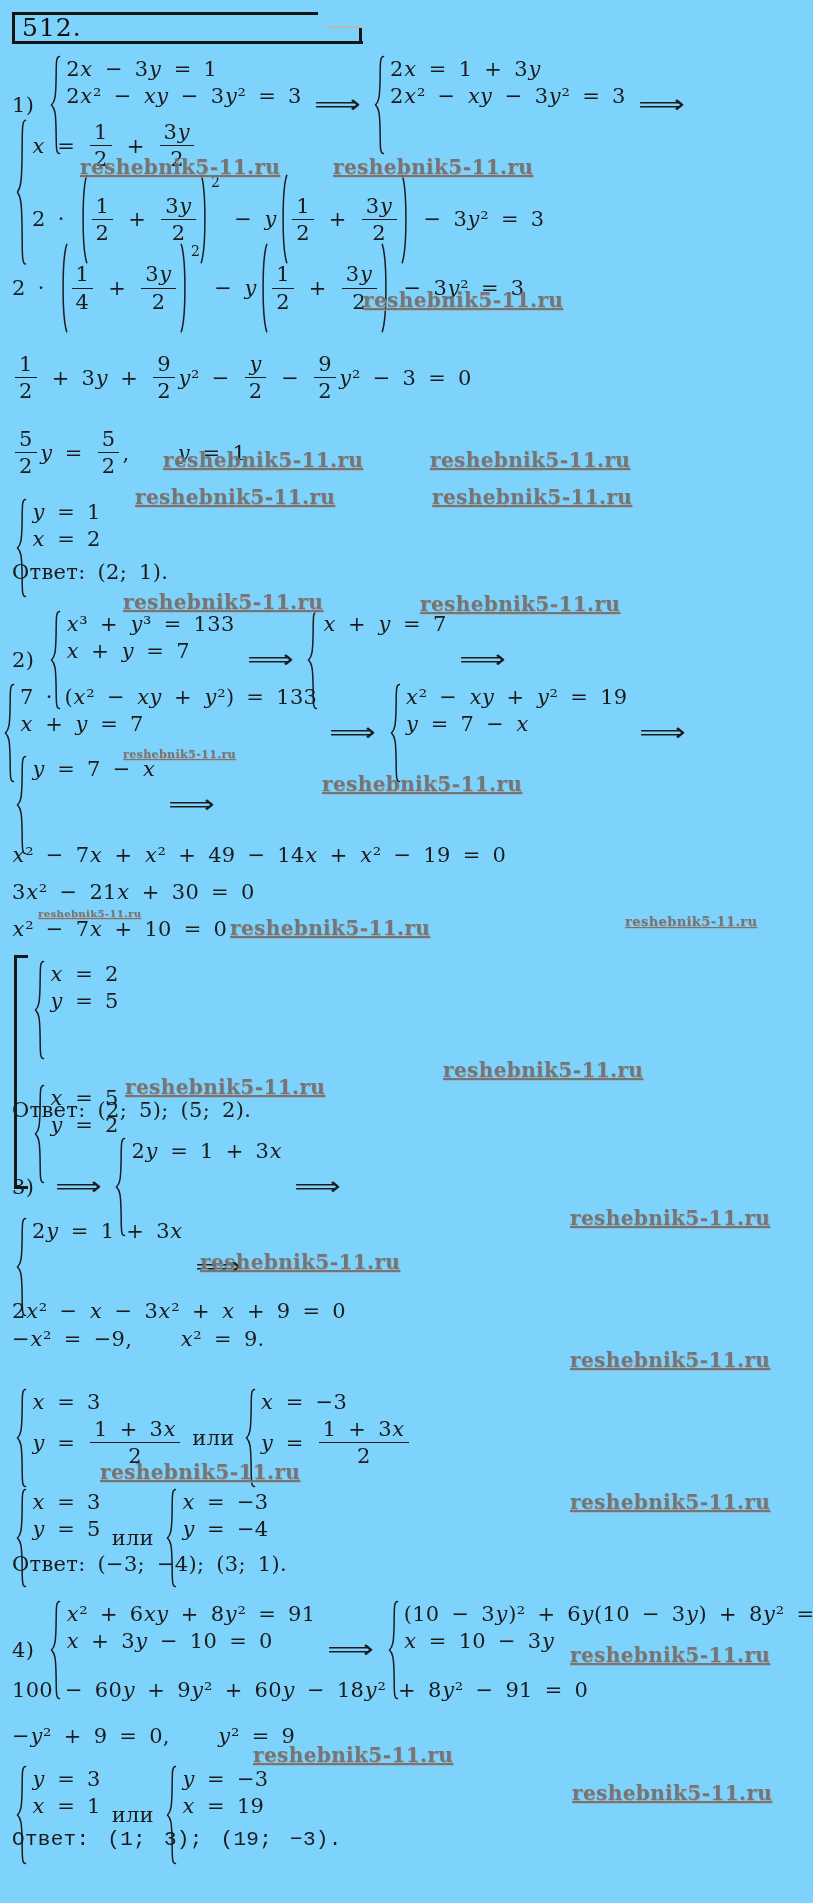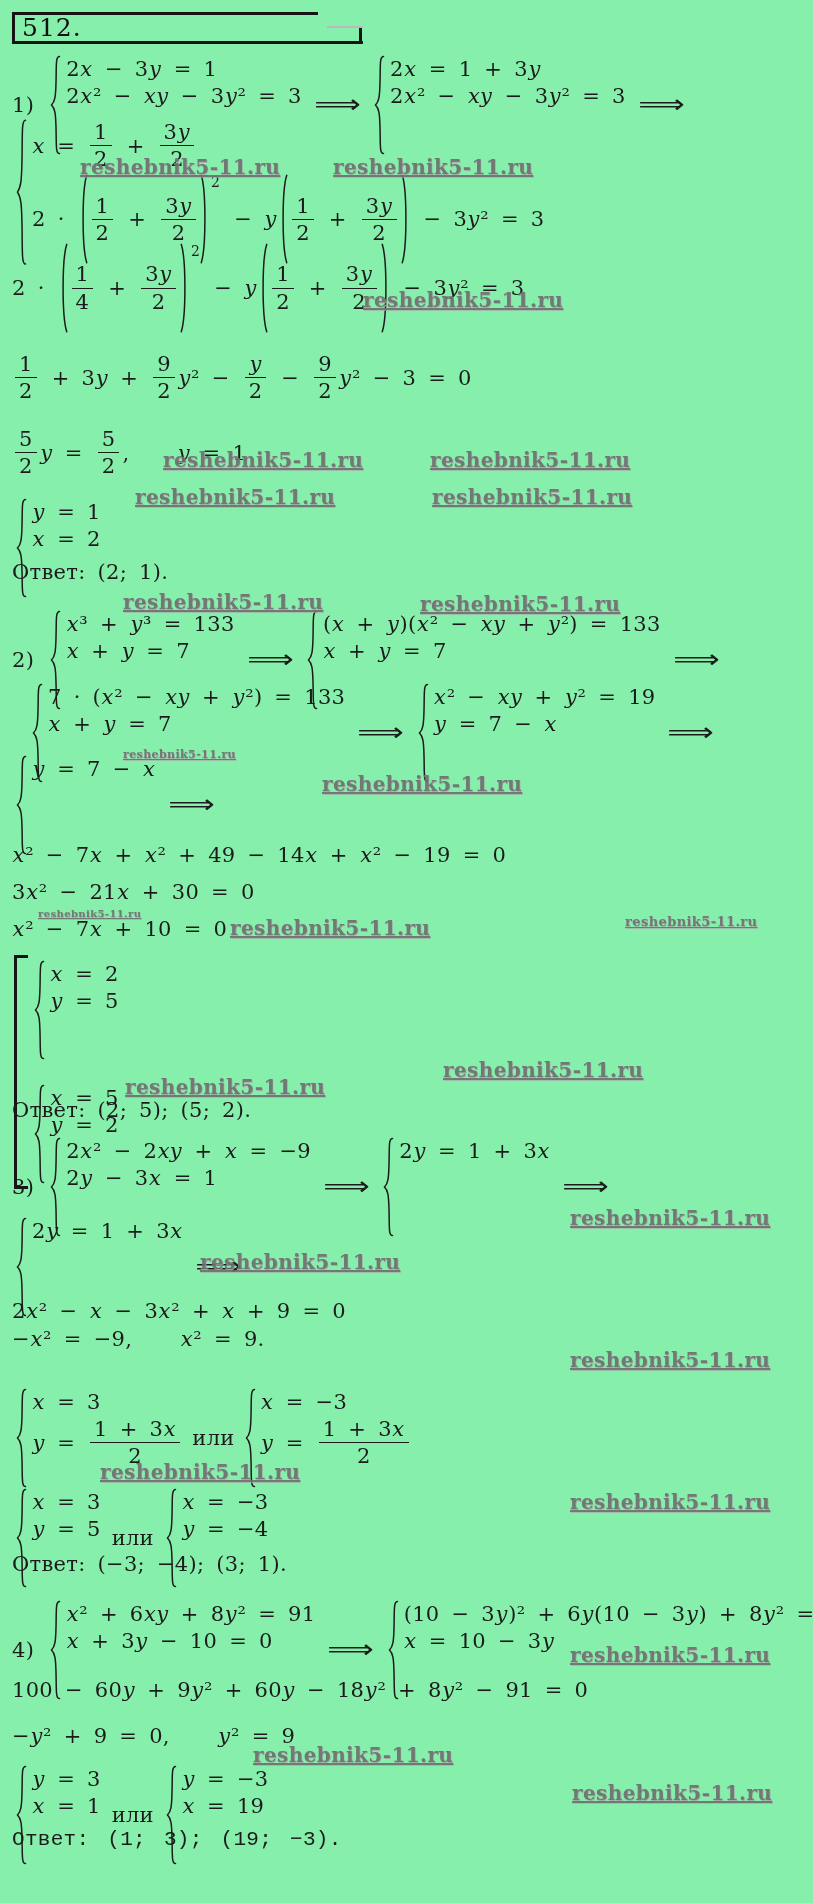--- a/index.html
+++ b/index.html
@@ -1,16 +1,16 @@
 <!DOCTYPE html>
 <html><head>
 <meta charset="utf-8">
 <style>
   html,body{margin:0;padding:0;background:#ffffff;}
-  .page{position:relative;width:813px;height:1903px;background:#86efac;overflow:hidden;
+  .page{position:relative;width:813px;height:1903px;background:#7dd3fc;overflow:hidden;
         font-family:"DejaVu Serif","Liberation Serif",serif;color:#1b1b1b;}
   .stroke{position:absolute;background:#141414;}
   .stroke.faint{background:#b9b9b9;}
   .hdr-title{position:absolute;left:22px;top:13px;font-size:25px;letter-spacing:1px;color:#111;}
   
   .line{position:absolute;display:flex;align-items:center;font-size:21px;line-height:1.15;
         white-space:pre;letter-spacing:.3px;word-spacing:5px;}
   .mt i{font-style:italic;padding:0 .5px;}
   .frac{display:inline-flex;flex-direction:column;align-items:center;margin:0 3px;text-align:center;}
   .fn{padding:0 4px 1px;border-bottom:1.7px solid #1b1b1b;}
@@ -77,41 +77,39 @@
       <div class="line" style="left: 12px; top: 352px;"><span class="frac"><span class="fn"><span class="mt">1</span></span><span class="fd"><span class="mt">2</span></span></span><span class="mt"> + 3<i>y</i> + </span><span class="frac"><span class="fn"><span class="mt">9</span></span><span class="fd"><span class="mt">2</span></span></span><span class="mt"><i>y</i>² − </span><span class="frac"><span class="fn"><span class="mt"><i>y</i></span></span><span class="fd"><span class="mt">2</span></span></span><span class="mt"> − </span><span class="frac"><span class="fn"><span class="mt">9</span></span><span class="fd"><span class="mt">2</span></span></span><span class="mt"><i>y</i>² − 3 = 0</span></div>
       <div class="line" style="left: 12px; top: 427px;"><span class="frac"><span class="fn"><span class="mt">5</span></span><span class="fd"><span class="mt">2</span></span></span><span class="mt"><i>y</i> = </span><span class="frac"><span class="fn"><span class="mt">5</span></span><span class="fd"><span class="mt">2</span></span></span><span class="mt">,</span><span class="gap" style="width: 48px;"></span><span class="mt"><i>y</i> = 1</span></div>
       <div class="line" style="left: 12px; top: 498px;"><span class="sys"><span class="bwrap"><svg viewBox="0 0 12 100" preserveAspectRatio="none">
               <path d="M 10.5 1.5 C 6.5 1.5 7.5 10 7 28 C 6.6 42 6 46.5 2.5 50 C 6 53.5 6.6 58 7 72 C 7.5 90 6.5 98.5 10.5 98.5" fill="none" stroke="#1b1b1b" stroke-width="1.5" stroke-linecap="round" vector-effect="non-scaling-stroke"></path>
             </svg></span><span class="sys-col"><span class="srow"><span class="mt"><i>y</i> = 1</span></span><span class="srow"><span class="mt"><i>x</i> = 2</span></span></span></span></div>
       <div class="line" style="left: 12px; top: 560px;"><span class="mt">Ответ: (2; 1).</span></div>
       <div class="line" style="left: 12px; top: 610px;"><span class="mt">2) </span><span class="sys"><span class="bwrap"><svg viewBox="0 0 12 100" preserveAspectRatio="none">
               <path d="M 10.5 1.5 C 6.5 1.5 7.5 10 7 28 C 6.6 42 6 46.5 2.5 50 C 6 53.5 6.6 58 7 72 C 7.5 90 6.5 98.5 10.5 98.5" fill="none" stroke="#1b1b1b" stroke-width="1.5" stroke-linecap="round" vector-effect="non-scaling-stroke"></path>
             </svg></span><span class="sys-col"><span class="srow"><span class="mt"><i>x</i>³ + <i>y</i>³ = 133</span></span><span class="srow"><span class="mt"><i>x</i> + <i>y</i> = 7</span></span></span></span><span class="arr">⟹</span><span class="sys"><span class="bwrap"><svg viewBox="0 0 12 100" preserveAspectRatio="none">
               <path d="M 10.5 1.5 C 6.5 1.5 7.5 10 7 28 C 6.6 42 6 46.5 2.5 50 C 6 53.5 6.6 58 7 72 C 7.5 90 6.5 98.5 10.5 98.5" fill="none" stroke="#1b1b1b" stroke-width="1.5" stroke-linecap="round" vector-effect="non-scaling-stroke"></path>
-            </svg></span><span class="sys-col"><span class="srow"><span class="mt">(<i>x</i> + <i>y</i>)(<i>x</i>² − <i>xy</i> + <i>y</i>²) = 133</span></span><span class="srow"><span class="mt"><i>x</i> + <i>y</i> = 7</span></span></span></span><span class="arr">⟹</span></div>
-      <div class="line" style="left: 28px; top: 683px;"><span class="sys"><span class="bwrap"><svg viewBox="0 0 12 100" preserveAspectRatio="none">
+            </svg></span><span class="sys-col"><span class="srow"><span class="mt"><i>x</i> + <i>y</i> = 7</span></span></span></span><span class="arr">⟹</span></div>
+      <div class="line" style="left: 0; top: 683px;"><span class="sys"><span class="bwrap"><svg viewBox="0 0 12 100" preserveAspectRatio="none">
               <path d="M 10.5 1.5 C 6.5 1.5 7.5 10 7 28 C 6.6 42 6 46.5 2.5 50 C 6 53.5 6.6 58 7 72 C 7.5 90 6.5 98.5 10.5 98.5" fill="none" stroke="#1b1b1b" stroke-width="1.5" stroke-linecap="round" vector-effect="non-scaling-stroke"></path>
             </svg></span><span class="sys-col"><span class="srow"><span class="mt">7 · (<i>x</i>² − <i>xy</i> + <i>y</i>²) = 133</span></span><span class="srow"><span class="mt"><i>x</i> + <i>y</i> = 7</span></span></span></span><span class="arr">⟹</span><span class="sys"><span class="bwrap"><svg viewBox="0 0 12 100" preserveAspectRatio="none">
               <path d="M 10.5 1.5 C 6.5 1.5 7.5 10 7 28 C 6.6 42 6 46.5 2.5 50 C 6 53.5 6.6 58 7 72 C 7.5 90 6.5 98.5 10.5 98.5" fill="none" stroke="#1b1b1b" stroke-width="1.5" stroke-linecap="round" vector-effect="non-scaling-stroke"></path>
             </svg></span><span class="sys-col"><span class="srow"><span class="mt"><i>x</i>² − <i>xy</i> + <i>y</i>² = 19</span></span><span class="srow"><span class="mt"><i>y</i> = 7 − <i>x</i></span></span></span></span><span class="arr">⟹</span></div>
       <div class="line" style="left: 12px; top: 755px;"><span class="sys"><span class="bwrap"><svg viewBox="0 0 12 100" preserveAspectRatio="none">
               <path d="M 10.5 1.5 C 6.5 1.5 7.5 10 7 28 C 6.6 42 6 46.5 2.5 50 C 6 53.5 6.6 58 7 72 C 7.5 90 6.5 98.5 10.5 98.5" fill="none" stroke="#1b1b1b" stroke-width="1.5" stroke-linecap="round" vector-effect="non-scaling-stroke"></path>
             </svg></span><span class="sys-col"><span class="srow"><span class="mt"><i>y</i> = 7 − <i>x</i></span></span></span></span><span class="arr">⟹</span></div>
       <div class="line" style="left: 12px; top: 843px;"><span class="mt"><i>x</i>² − 7<i>x</i> + <i>x</i>² + 49 − 14<i>x</i> + <i>x</i>² − 19 = 0</span></div>
       <div class="line" style="left: 12px; top: 880px;"><span class="mt">3<i>x</i>² − 21<i>x</i> + 30 = 0</span></div>
       <div class="line" style="left: 12px; top: 917px;"><span class="mt"><i>x</i>² − 7<i>x</i> + 10 = 0</span></div>
       <div class="line" style="left: 12px; top: 955px;"><span class="brk"><span class="sys"><span class="bwrap"><svg viewBox="0 0 12 100" preserveAspectRatio="none">
                 <path d="M 10.5 1.5 C 6.5 1.5 7.5 10 7 28 C 6.6 42 6 46.5 2.5 50 C 6 53.5 6.6 58 7 72 C 7.5 90 6.5 98.5 10.5 98.5" fill="none" stroke="#1b1b1b" stroke-width="1.5" stroke-linecap="round" vector-effect="non-scaling-stroke"></path>
               </svg></span><span class="sys-col"><span class="srow"><span class="mt"><i>x</i> = 2</span></span><span class="srow"><span class="mt"><i>y</i> = 5</span></span></span></span><span class="sys"><span class="bwrap"><svg viewBox="0 0 12 100" preserveAspectRatio="none">
                 <path d="M 10.5 1.5 C 6.5 1.5 7.5 10 7 28 C 6.6 42 6 46.5 2.5 50 C 6 53.5 6.6 58 7 72 C 7.5 90 6.5 98.5 10.5 98.5" fill="none" stroke="#1b1b1b" stroke-width="1.5" stroke-linecap="round" vector-effect="non-scaling-stroke"></path>
               </svg></span><span class="sys-col"><span class="srow"><span class="mt"><i>x</i> = 5</span></span><span class="srow"><span class="mt"><i>y</i> = 2</span></span></span></span></span></div>
       <div class="line" style="left: 12px; top: 1098px;"><span class="mt">Ответ: (2; 5); (5; 2).</span></div>
-      <div class="line" style="left: 12px; top: 1137px;"><span class="mt">3) </span><span class="sys"><span class="bwrap"><svg viewBox="0 0 12 100" preserveAspectRatio="none">
-              <path d="M 10.5 1.5 C 6.5 1.5 7.5 10 7 28 C 6.6 42 6 46.5 2.5 50 C 6 53.5 6.6 58 7 72 C 7.5 90 6.5 98.5 10.5 98.5" fill="none" stroke="#1b1b1b" stroke-width="1.5" stroke-linecap="round" vector-effect="non-scaling-stroke"></path>
-            </svg></span><span class="sys-col"><span class="srow"><span class="mt">2<i>x</i>² − 2<i>xy</i> + <i>x</i> = −9</span></span><span class="srow"><span class="mt">2<i>y</i> − 3<i>x</i> = 1</span></span></span></span><span class="arr">⟹</span><span class="sys"><span class="bwrap"><svg viewBox="0 0 12 100" preserveAspectRatio="none">
+      <div class="line" style="left: 12px; top: 1137px;"><span class="mt">3) </span><span class="arr">⟹</span><span class="sys"><span class="bwrap"><svg viewBox="0 0 12 100" preserveAspectRatio="none">
               <path d="M 10.5 1.5 C 6.5 1.5 7.5 10 7 28 C 6.6 42 6 46.5 2.5 50 C 6 53.5 6.6 58 7 72 C 7.5 90 6.5 98.5 10.5 98.5" fill="none" stroke="#1b1b1b" stroke-width="1.5" stroke-linecap="round" vector-effect="non-scaling-stroke"></path>
             </svg></span><span class="sys-col"><span class="srow"><span class="mt">2<i>y</i> = 1 + 3<i>x</i></span></span></span></span><span class="arr">⟹</span></div>
       <div class="line" style="left: 12px; top: 1217px;"><span class="sys"><span class="bwrap"><svg viewBox="0 0 12 100" preserveAspectRatio="none">
               <path d="M 10.5 1.5 C 6.5 1.5 7.5 10 7 28 C 6.6 42 6 46.5 2.5 50 C 6 53.5 6.6 58 7 72 C 7.5 90 6.5 98.5 10.5 98.5" fill="none" stroke="#1b1b1b" stroke-width="1.5" stroke-linecap="round" vector-effect="non-scaling-stroke"></path>
             </svg></span><span class="sys-col"><span class="srow"><span class="mt">2<i>y</i> = 1 + 3<i>x</i></span></span></span></span><span class="arr">⟹</span></div>
       <div class="line" style="left: 12px; top: 1299px; align-items: center;"><span class="mt">2<i>x</i>² − <i>x</i> − 3<i>x</i>² + <i>x</i> + 9 = 0</span></div>
       <div class="line" style="left: 12px; top: 1327px;"><span class="mt">−<i>x</i>² = −9,</span><span class="gap" style="width: 48px;"></span><span class="mt"><i>x</i>² = 9.</span></div>
       <div class="line" style="left: 12px; top: 1388px;"><span class="sys"><span class="bwrap"><svg viewBox="0 0 12 100" preserveAspectRatio="none">
               <path d="M 10.5 1.5 C 6.5 1.5 7.5 10 7 28 C 6.6 42 6 46.5 2.5 50 C 6 53.5 6.6 58 7 72 C 7.5 90 6.5 98.5 10.5 98.5" fill="none" stroke="#1b1b1b" stroke-width="1.5" stroke-linecap="round" vector-effect="non-scaling-stroke"></path>
             </svg></span><span class="sys-col"><span class="srow"><span class="mt"><i>x</i> = 3</span></span><span class="srow"><span class="mt"><i>y</i> = </span><span class="frac"><span class="fn"><span class="mt">1 + 3<i>x</i></span></span><span class="fd"><span class="mt">2</span></span></span></span></span></span><span class="gap" style="width: 6px;"></span><span class="mt">или</span><span class="gap" style="width: 6px;"></span><span class="sys"><span class="bwrap"><svg viewBox="0 0 12 100" preserveAspectRatio="none">

